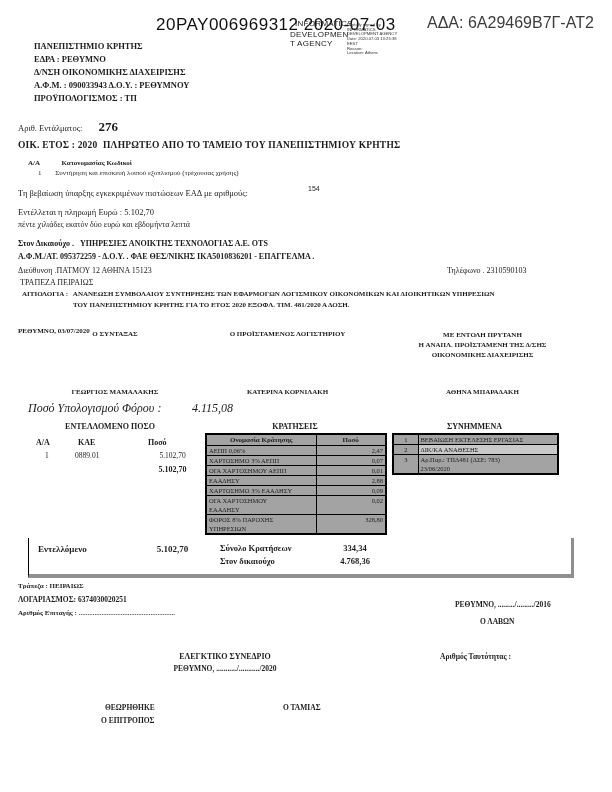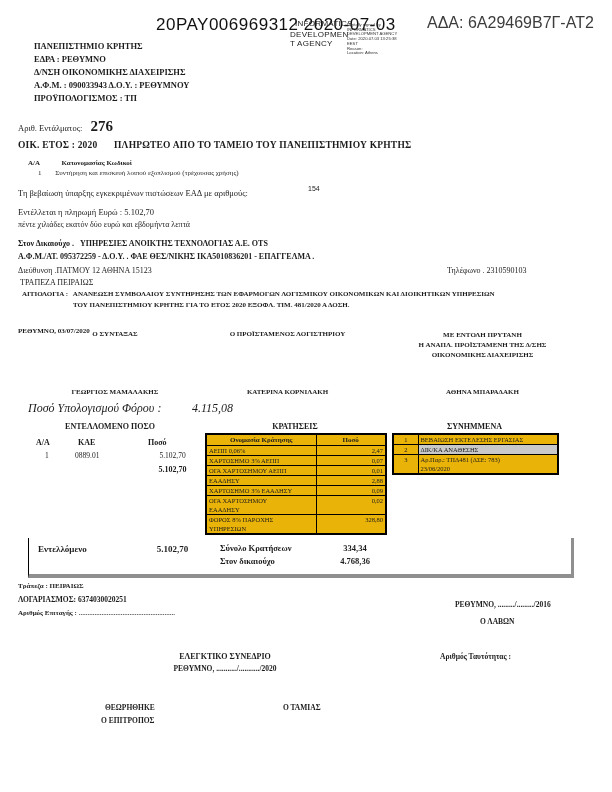--- a/index.html
+++ b/index.html
@@ -24,21 +24,21 @@
 
   
   .t7  { font-size:7px; }
   .t75 { font-size:7.5px; }
   .t8  { font-size:8px; }
   .t85 { font-size:8.5px; }
   .t95 { font-size:9.5px; letter-spacing:0.2px; }
   .tax { font-size:12px; }
 
   
-  table.tbl { border-collapse:collapse; table-layout:fixed; background:#eab308; }
+  table.tbl { border-collapse:collapse; table-layout:fixed; background:#a3a3a3; }
   table.tbl, table.tbl td, table.tbl th { border:1px solid #000; }
   table.tbl { border-width:2px; }
   table.tbl th { font-size:7px; font-weight:bold; text-align:center; padding:1px 2px; }
   table.tbl td { font-size:6.5px; padding:0 2px; vertical-align:top; line-height:9px; }
   td.name { white-space:pre-line; text-align:left; }
   td.val  { text-align:right; }
   td.num  { text-align:center; }
   .hl { background:#c9c9c9; }
 
   
@@ -76,25 +76,25 @@
   <div class="abs" style="left:18px; top:40px;margin-left:16px;">
     <div class="org-line">ΠΑΝΕΠΙΣΤΗΜΙΟ ΚΡΗΤΗΣ</div>
     <div class="org-line">ΕΔΡΑ : ΡΕΘΥΜΝΟ</div>
     <div class="org-line">Δ/ΝΣΗ ΟΙΚΟΝΟΜΙΚΗΣ ΔΙΑΧΕΙΡΙΣΗΣ</div>
     <div class="org-line">Α.Φ.Μ. : 090033943    Δ.Ο.Υ. : ΡΕΘΥΜΝΟΥ</div>
     <div class="org-line">ΠΡΟΫΠΟΛΟΓΙΣΜΟΣ  :  ΤΠ</div>
   </div>
 
   <div class="abs" style="left:18px; top:117px;">
     <span class="t85">Αριθ. Εντάλματος:</span>
-    <span class="b" style="font-size:15px; margin-left:4px;">276</span>
+    <span class="b" style="font-size:13px; margin-left:12px;">276</span>
   </div>
   <div class="abs b t95" style="left:18px; top:140px;">
     <span>ΟΙΚ. ΕΤΟΣ : 2020</span>
-    <span style="margin-left:14px;">ΠΛΗΡΩΤΕΟ ΑΠΟ ΤΟ ΤΑΜΕΙΟ ΤΟΥ ΠΑΝΕΠΙΣΤΗΜΙΟΥ ΚΡΗΤΗΣ</span>
+    <span style="margin-left:3px;">ΠΛΗΡΩΤΕΟ ΑΠΟ ΤΟ ΤΑΜΕΙΟ ΤΟΥ ΠΑΝΕΠΙΣΤΗΜΙΟΥ ΚΡΗΤΗΣ</span>
   </div>
 
   <div class="abs b t7" style="left:28px; top:159px;">
     <span>Α/Α</span>
     <span style="margin-left:20px;text-align:right;">Κατονομασίας Κωδικοί</span>
   </div>
   <div class="abs t7" style="left:38px; top:169px;">
     <span>1</span>
     <span style="margin-left:12px;">Συντήρηση και επισκευή λοιπού εξοπλισμού (τρέχουσας χρήσης)</span>
   </div>

